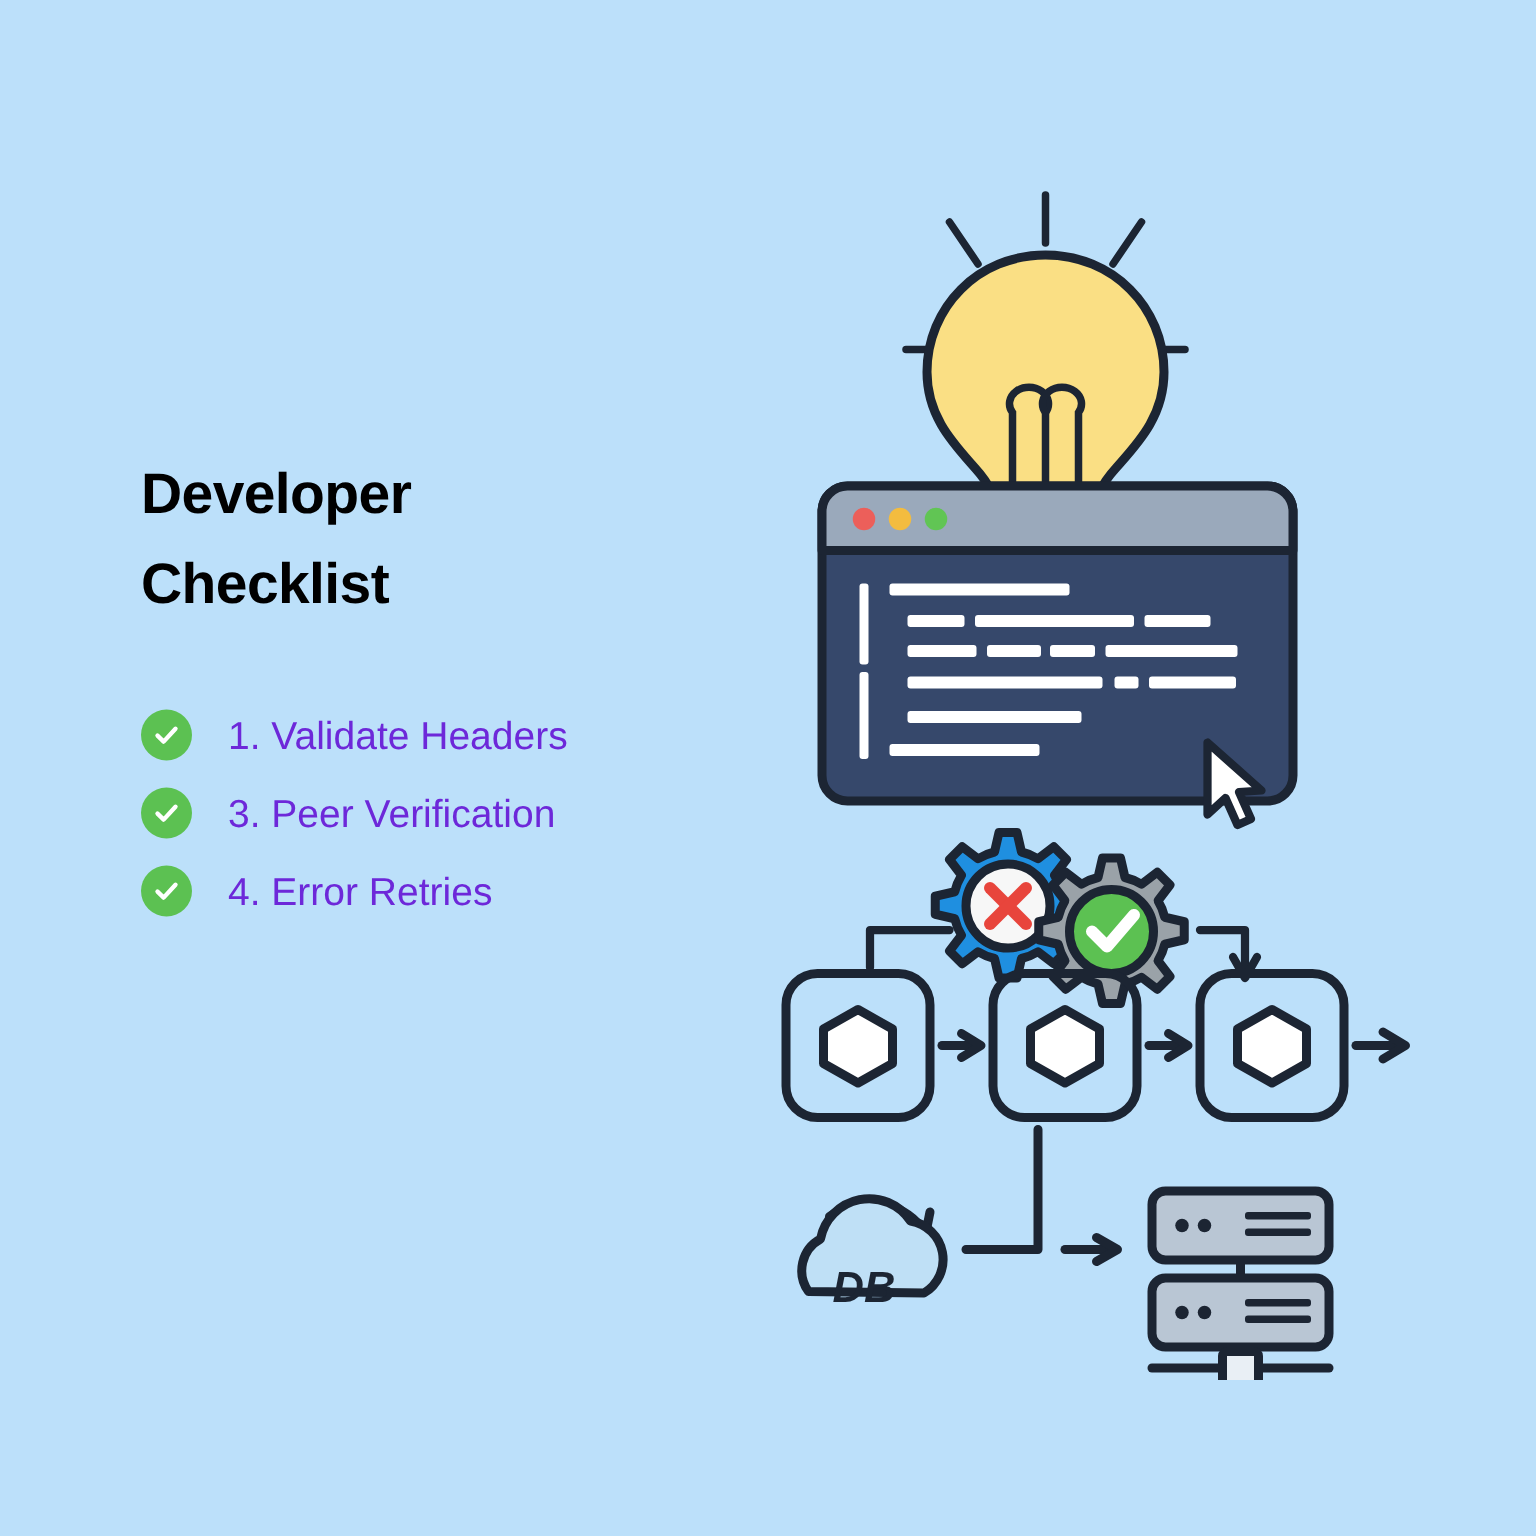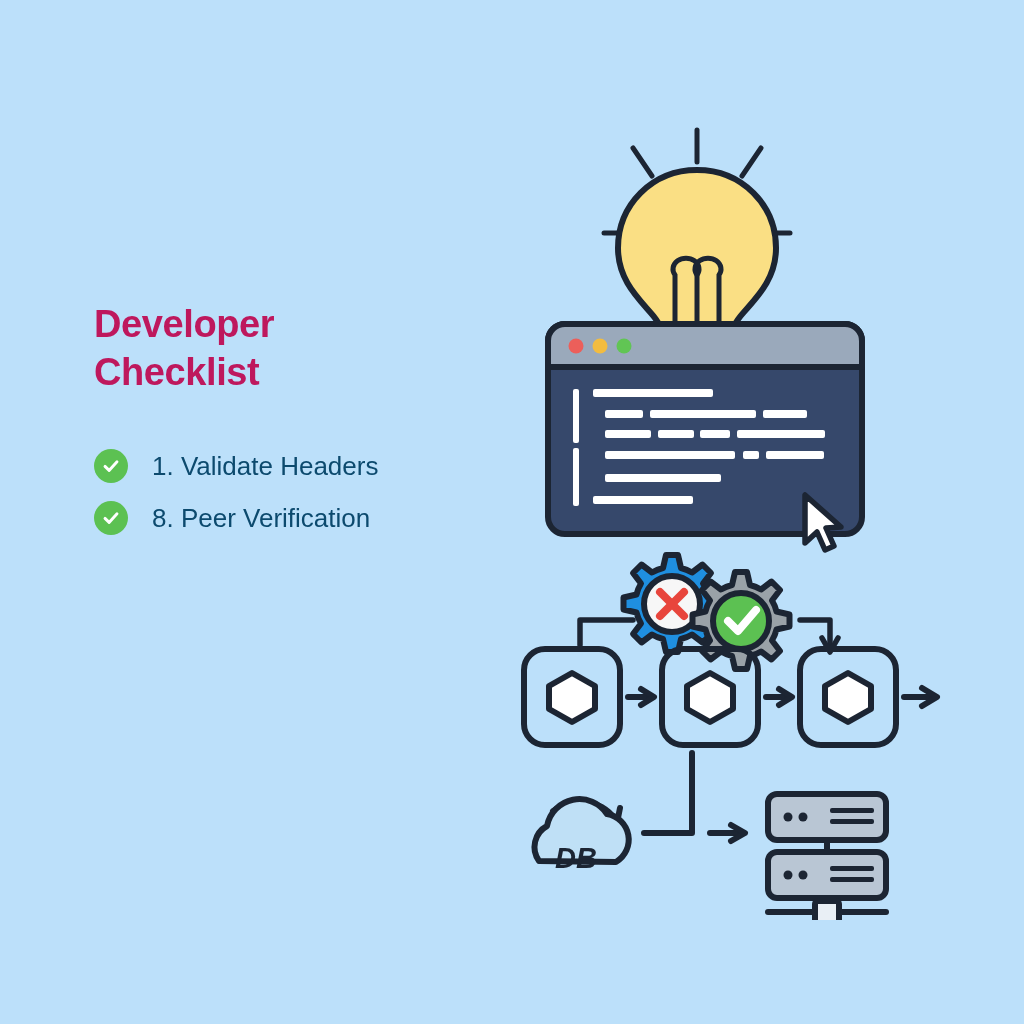--- a/index.html
+++ b/index.html
@@ -18,23 +18,23 @@
 
   
   #checklist-panel {
     position: absolute;
     left: 94px;
     top: 300px;
     width: 380px;
   }
   #page-title {
     font-size: 38px;
-    line-height: 48px;
+    line-height: 60px;
     font-weight: bold;
-    color: #be185d;
+    color: #000000;
     letter-spacing: -0.4px;
     margin: 0 0 44px 0;
     white-space: pre-line;
   }
   .check-row {
     display: flex;
     align-items: center;
     height: 52px;
   }
   .check-badge {
@@ -44,21 +44,21 @@
     background: #5cc152;
     display: flex;
     align-items: center;
     justify-content: center;
     flex: 0 0 auto;
   }
   .check-badge svg { display: block; }
   .check-label {
     margin-left: 24px;
     font-size: 26px;
-    color: #0c4a6e;
+    color: #6d28d9;
     white-space: nowrap;
   }
 
   
   #artwork {
     position: absolute;
     left: 500px;
     top: 100px;
     width: 460px;
     height: 820px;
@@ -85,23 +85,31 @@
       <span class="check-label">1. Validate Headers</span>
     </div>
 
 
     <div class="check-row">
       <span class="check-badge">
         <svg width="20" height="20" viewBox="0 0 20 20">
           <path d="M4 10.4 L8.1 14.4 L16 5.8" fill="none" stroke="#ffffff" stroke-width="2.9" stroke-linecap="round" stroke-linejoin="round"></path>
         </svg>
       </span>
-      <span class="check-label">8. Peer Verification</span>
+      <span class="check-label">3. Peer Verification</span>
     </div>
 
+    <div class="check-row">
+      <span class="check-badge">
+        <svg width="20" height="20" viewBox="0 0 20 20">
+          <path d="M4 10.4 L8.1 14.4 L16 5.8" fill="none" stroke="#ffffff" stroke-width="2.9" stroke-linecap="round" stroke-linejoin="round"></path>
+        </svg>
+      </span>
+      <span class="check-label">4. Error Retries</span>
+    </div>
   </div>
 
   <div id="artwork">
     <svg width="460" height="820" viewBox="0 0 460 820">
 
       <g>
 
         <g stroke="#1c2533" stroke-width="5" stroke-linecap="round" fill="none">
           <line x1="197" y1="30" x2="197" y2="62"></line>
           <line x1="133" y1="48" x2="152" y2="76"></line>

